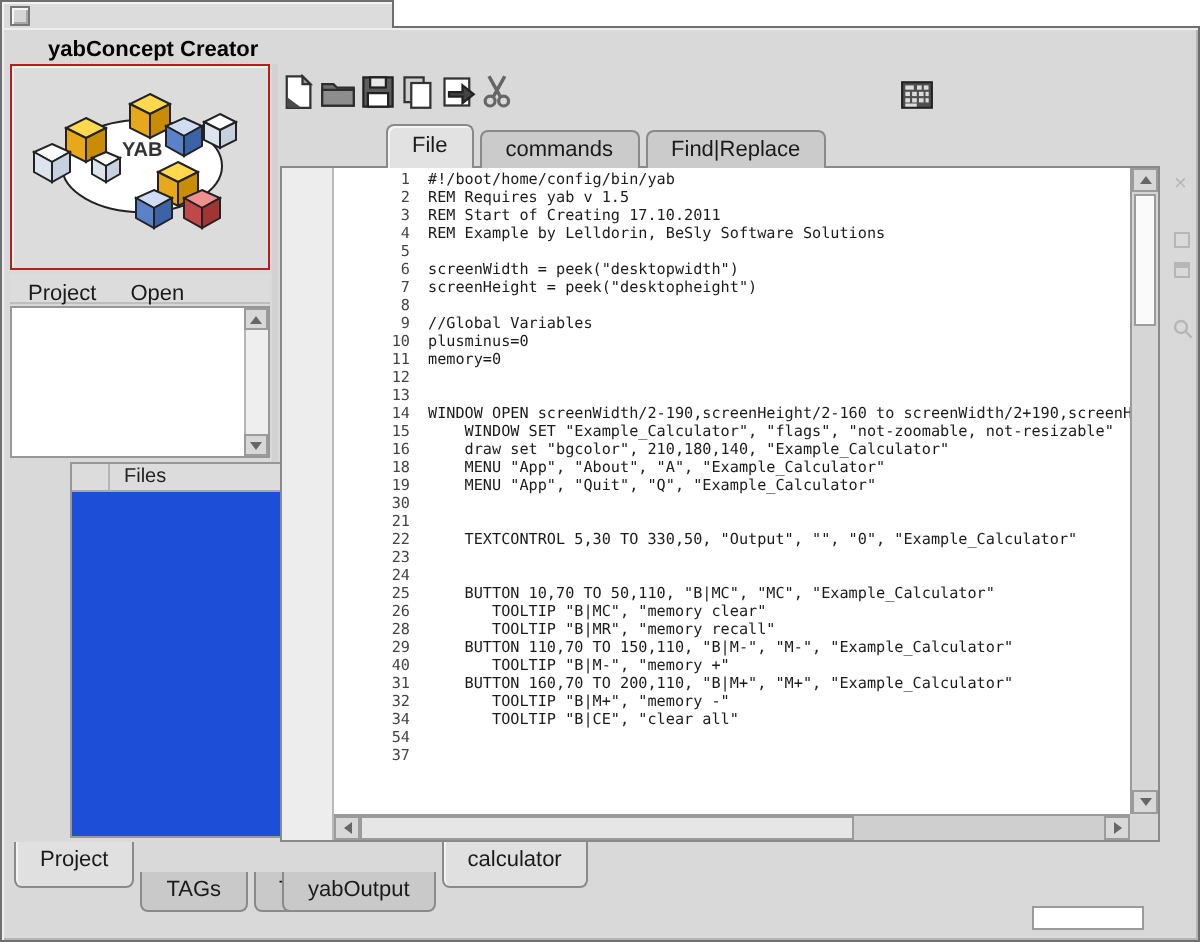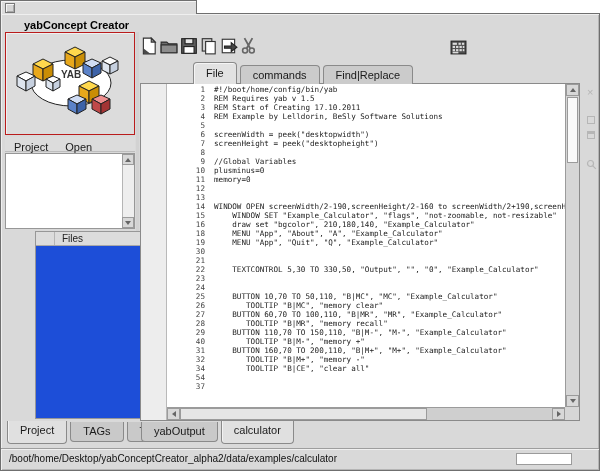--- a/index.html
+++ b/index.html
@@ -50,21 +50,21 @@
   .vtrack { position:absolute; background:#dedede; border-left:1px solid #b5b5b5; }
 
   
   .tab-row-top { position:absolute; left:145px; top:62px; height:21px; z-index:3; white-space:nowrap;margin-left:48px; }
   .tab-top { display:inline-block; vertical-align:bottom; height:19px; line-height:19px;
     padding:0 12px; font-size:11px; color:#1a1a1a; background:#cbcbcb;
     border:1px solid #8a8a8a; border-bottom:none; border-radius:4px 4px 0 0; margin-right:3px; }
   .tab-top.active { background:#e2e2e2; height:22px; line-height:21px;
     box-shadow: inset 1px 1px 0 #f5f5f5; }
   .tab-row-bot { position:absolute; top:421px; height:24px; z-index:3; white-space:nowrap; }
-  .tab-bot { display:inline-block; vertical-align:top; height:20px; line-height:19px; margin-top:1px;
+  .tab-bot { display:inline-block; vertical-align:top; height:20px; line-height:19px; margin-top:15px;
     padding:0 12px; font-size:11px; color:#1a1a1a; background:#c9c9c9;
     border:1px solid #8a8a8a; border-top:none; border-radius:0 0 4px 4px; margin-right:3px; }
   .tab-bot.active { background:#e0e0e0; height:23px; margin-top:0;
     box-shadow: inset 1px 0 0 #f2f2f2; }
   .row-left { left:7px; }
   .row-right { left:141px; }
 
   
   .toolbar-icon { position:absolute; top:37px; width:18px; height:18px; }
   .calc-icon { position:absolute; left:450px; top:39px; width:17px; height:17px; }
@@ -265,21 +265,20 @@
         <div class="code-line"><span class="ln">16</span><span class="ct">    draw set "bgcolor", 210,180,140, "Example_Calculator"</span></div>
         <div class="code-line"><span class="ln">18</span><span class="ct">    MENU "App", "About", "A", "Example_Calculator"</span></div>
         <div class="code-line"><span class="ln">19</span><span class="ct">    MENU "App", "Quit", "Q", "Example_Calculator"</span></div>
         <div class="code-line"><span class="ln">30</span><span class="ct"></span></div>
         <div class="code-line"><span class="ln">21</span><span class="ct"></span></div>
         <div class="code-line"><span class="ln">22</span><span class="ct">    TEXTCONTROL 5,30 TO 330,50, "Output", "", "0", "Example_Calculator"</span></div>
         <div class="code-line"><span class="ln">23</span><span class="ct"></span></div>
         <div class="code-line"><span class="ln">24</span><span class="ct"></span></div>
         <div class="code-line"><span class="ln">25</span><span class="ct">    BUTTON 10,70 TO 50,110, "B|MC", "MC", "Example_Calculator"</span></div>
         <div class="code-line"><span class="ln">26</span><span class="ct">       TOOLTIP "B|MC", "memory clear"</span></div>
-        <div class="code-line"><span class="ln">27</span><span class="ct">    BUTTON 60,70 TO 100,110, "B|MR", "MR", "Example_Calculator"</span></div>
         <div class="code-line"><span class="ln">28</span><span class="ct">       TOOLTIP "B|MR", "memory recall"</span></div>
         <div class="code-line"><span class="ln">29</span><span class="ct">    BUTTON 110,70 TO 150,110, "B|M-", "M-", "Example_Calculator"</span></div>
         <div class="code-line"><span class="ln">40</span><span class="ct">       TOOLTIP "B|M-", "memory +"</span></div>
         <div class="code-line"><span class="ln">31</span><span class="ct">    BUTTON 160,70 TO 200,110, "B|M+", "M+", "Example_Calculator"</span></div>
         <div class="code-line"><span class="ln">32</span><span class="ct">       TOOLTIP "B|M+", "memory -"</span></div>
         <div class="code-line"><span class="ln">34</span><span class="ct">       TOOLTIP "B|CE", "clear all"</span></div>
         <div class="code-line"><span class="ln">54</span><span class="ct"></span></div>
         <div class="code-line"><span class="ln">37</span><span class="ct"></span></div>
       </div>
     <div class="vscroll">
@@ -310,18 +309,15 @@
     <svg width="11" height="11" viewBox="0 0 11 11" style="position:absolute;left:2px;top:74px;">
       <circle cx="4.5" cy="4.5" r="3" fill="none" stroke="#b6b6b6" stroke-width="1.2"></circle>
       <path d="M6.8 6.8l3 3" stroke="#b6b6b6" stroke-width="1.2"></path>
     </svg>
   </div>
 
   <div class="tab-row-bot row-right">
     
   <span class="tab-bot">yabOutput</span><span class="tab-bot active">calculator</span></div>
 
-  <div class="statusbar">
-    <span>/boot/home/Desktop/yabConceptCreator_alpha2/data/examples/calculator</span>
-  </div>
   <div class="status-field"></div>
 
 </div>
 
 </body></html>

